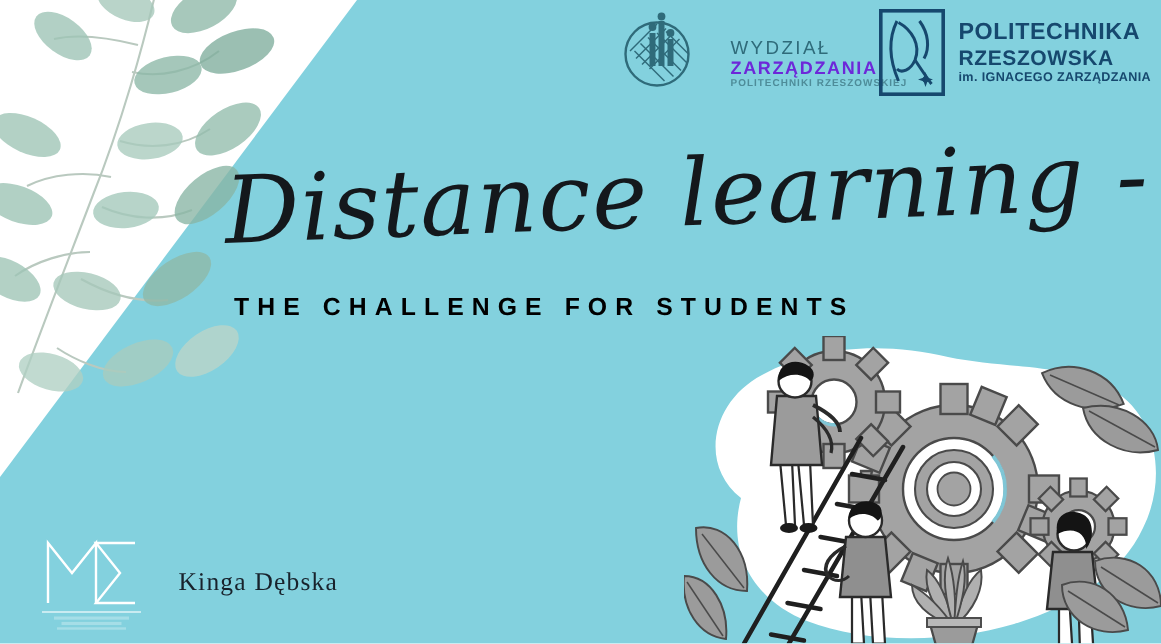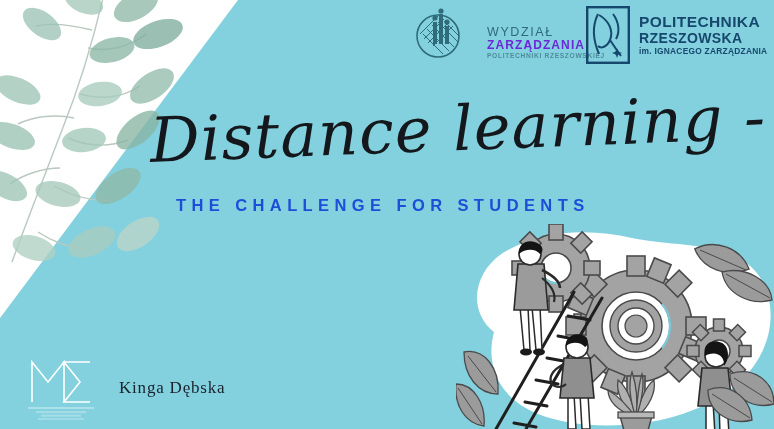--- a/index.html
+++ b/index.html
@@ -110,26 +110,25 @@
     font-weight: 400;
     letter-spacing: 1px;
     white-space: nowrap;
     transform: rotate(-2.2deg);
     transform-origin: left center;
   }
 
   .subtitle {
     position: absolute;
     left: 156px; top: 196px;
-    color: #1d4ed8;
+    color: #000000;
     font-size: 16.5px;
     font-weight: 700;
     letter-spacing: 5.4px;
     white-space: nowrap;
-    margin-left: 20px;
   }
 
   
   .author-logo {
     position: absolute;
     left: 24px; top: 348px;
     width: 74px;
     height: 72px;
   }
   .author-name {

